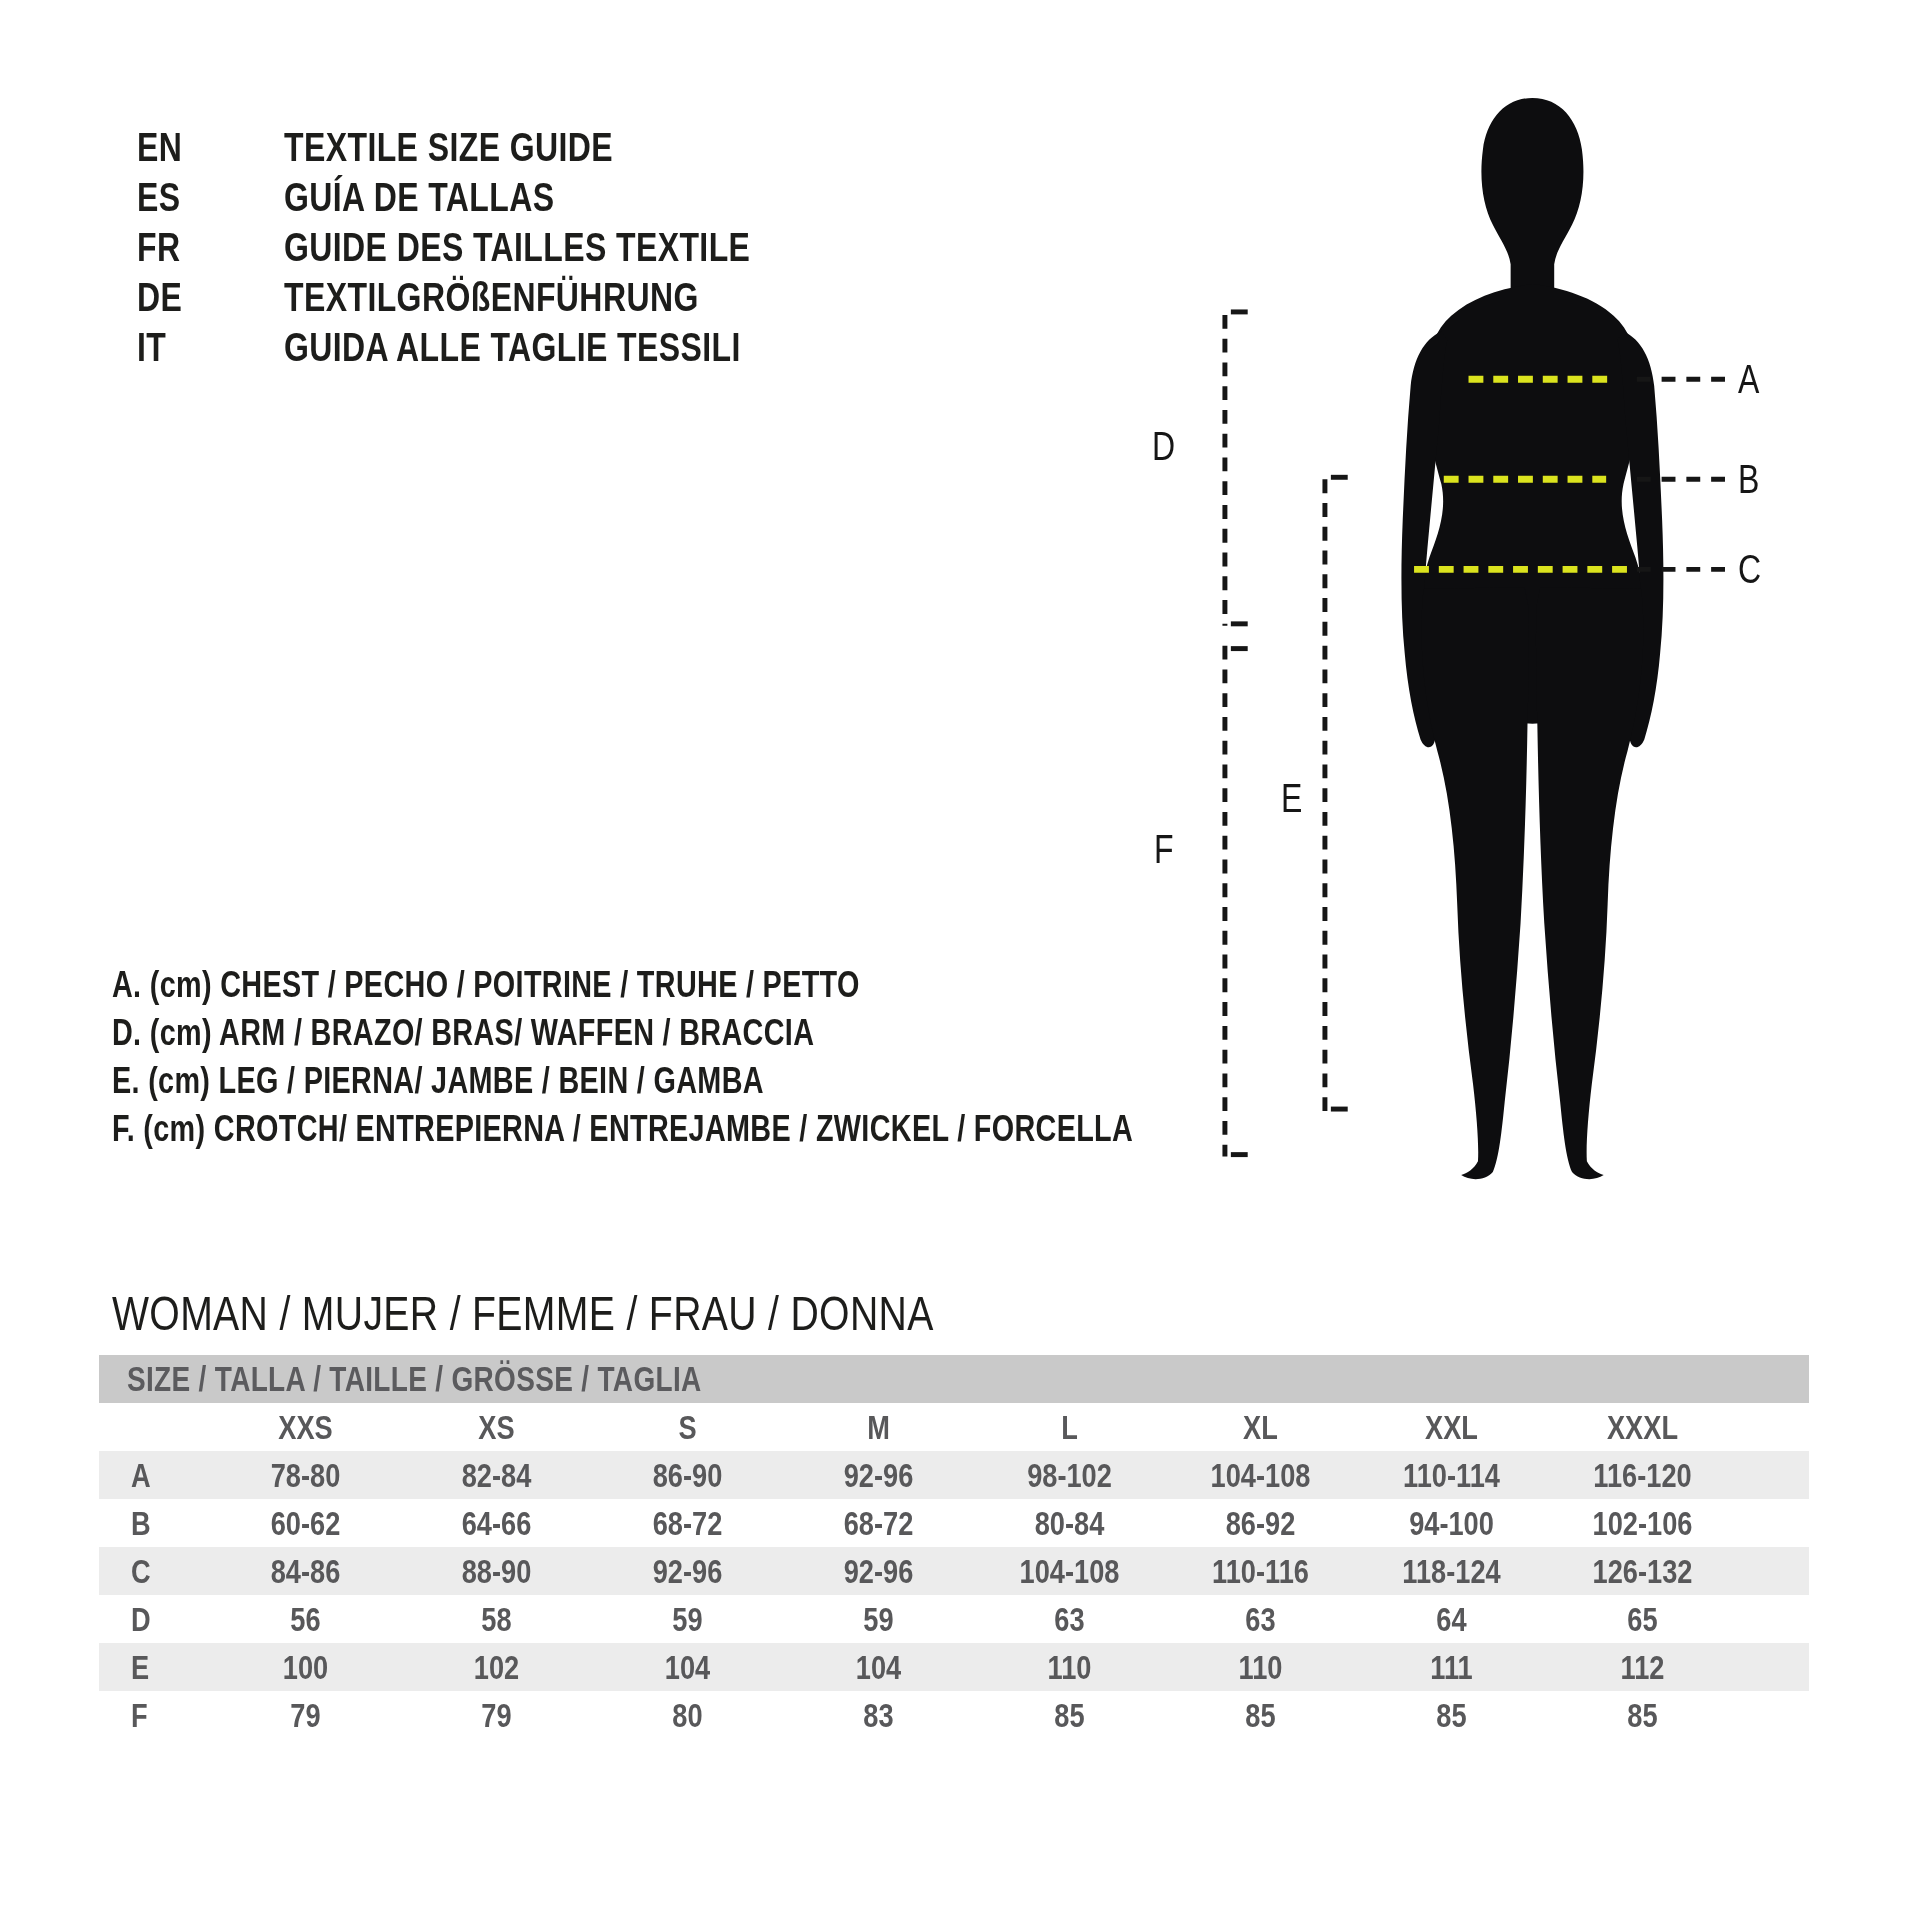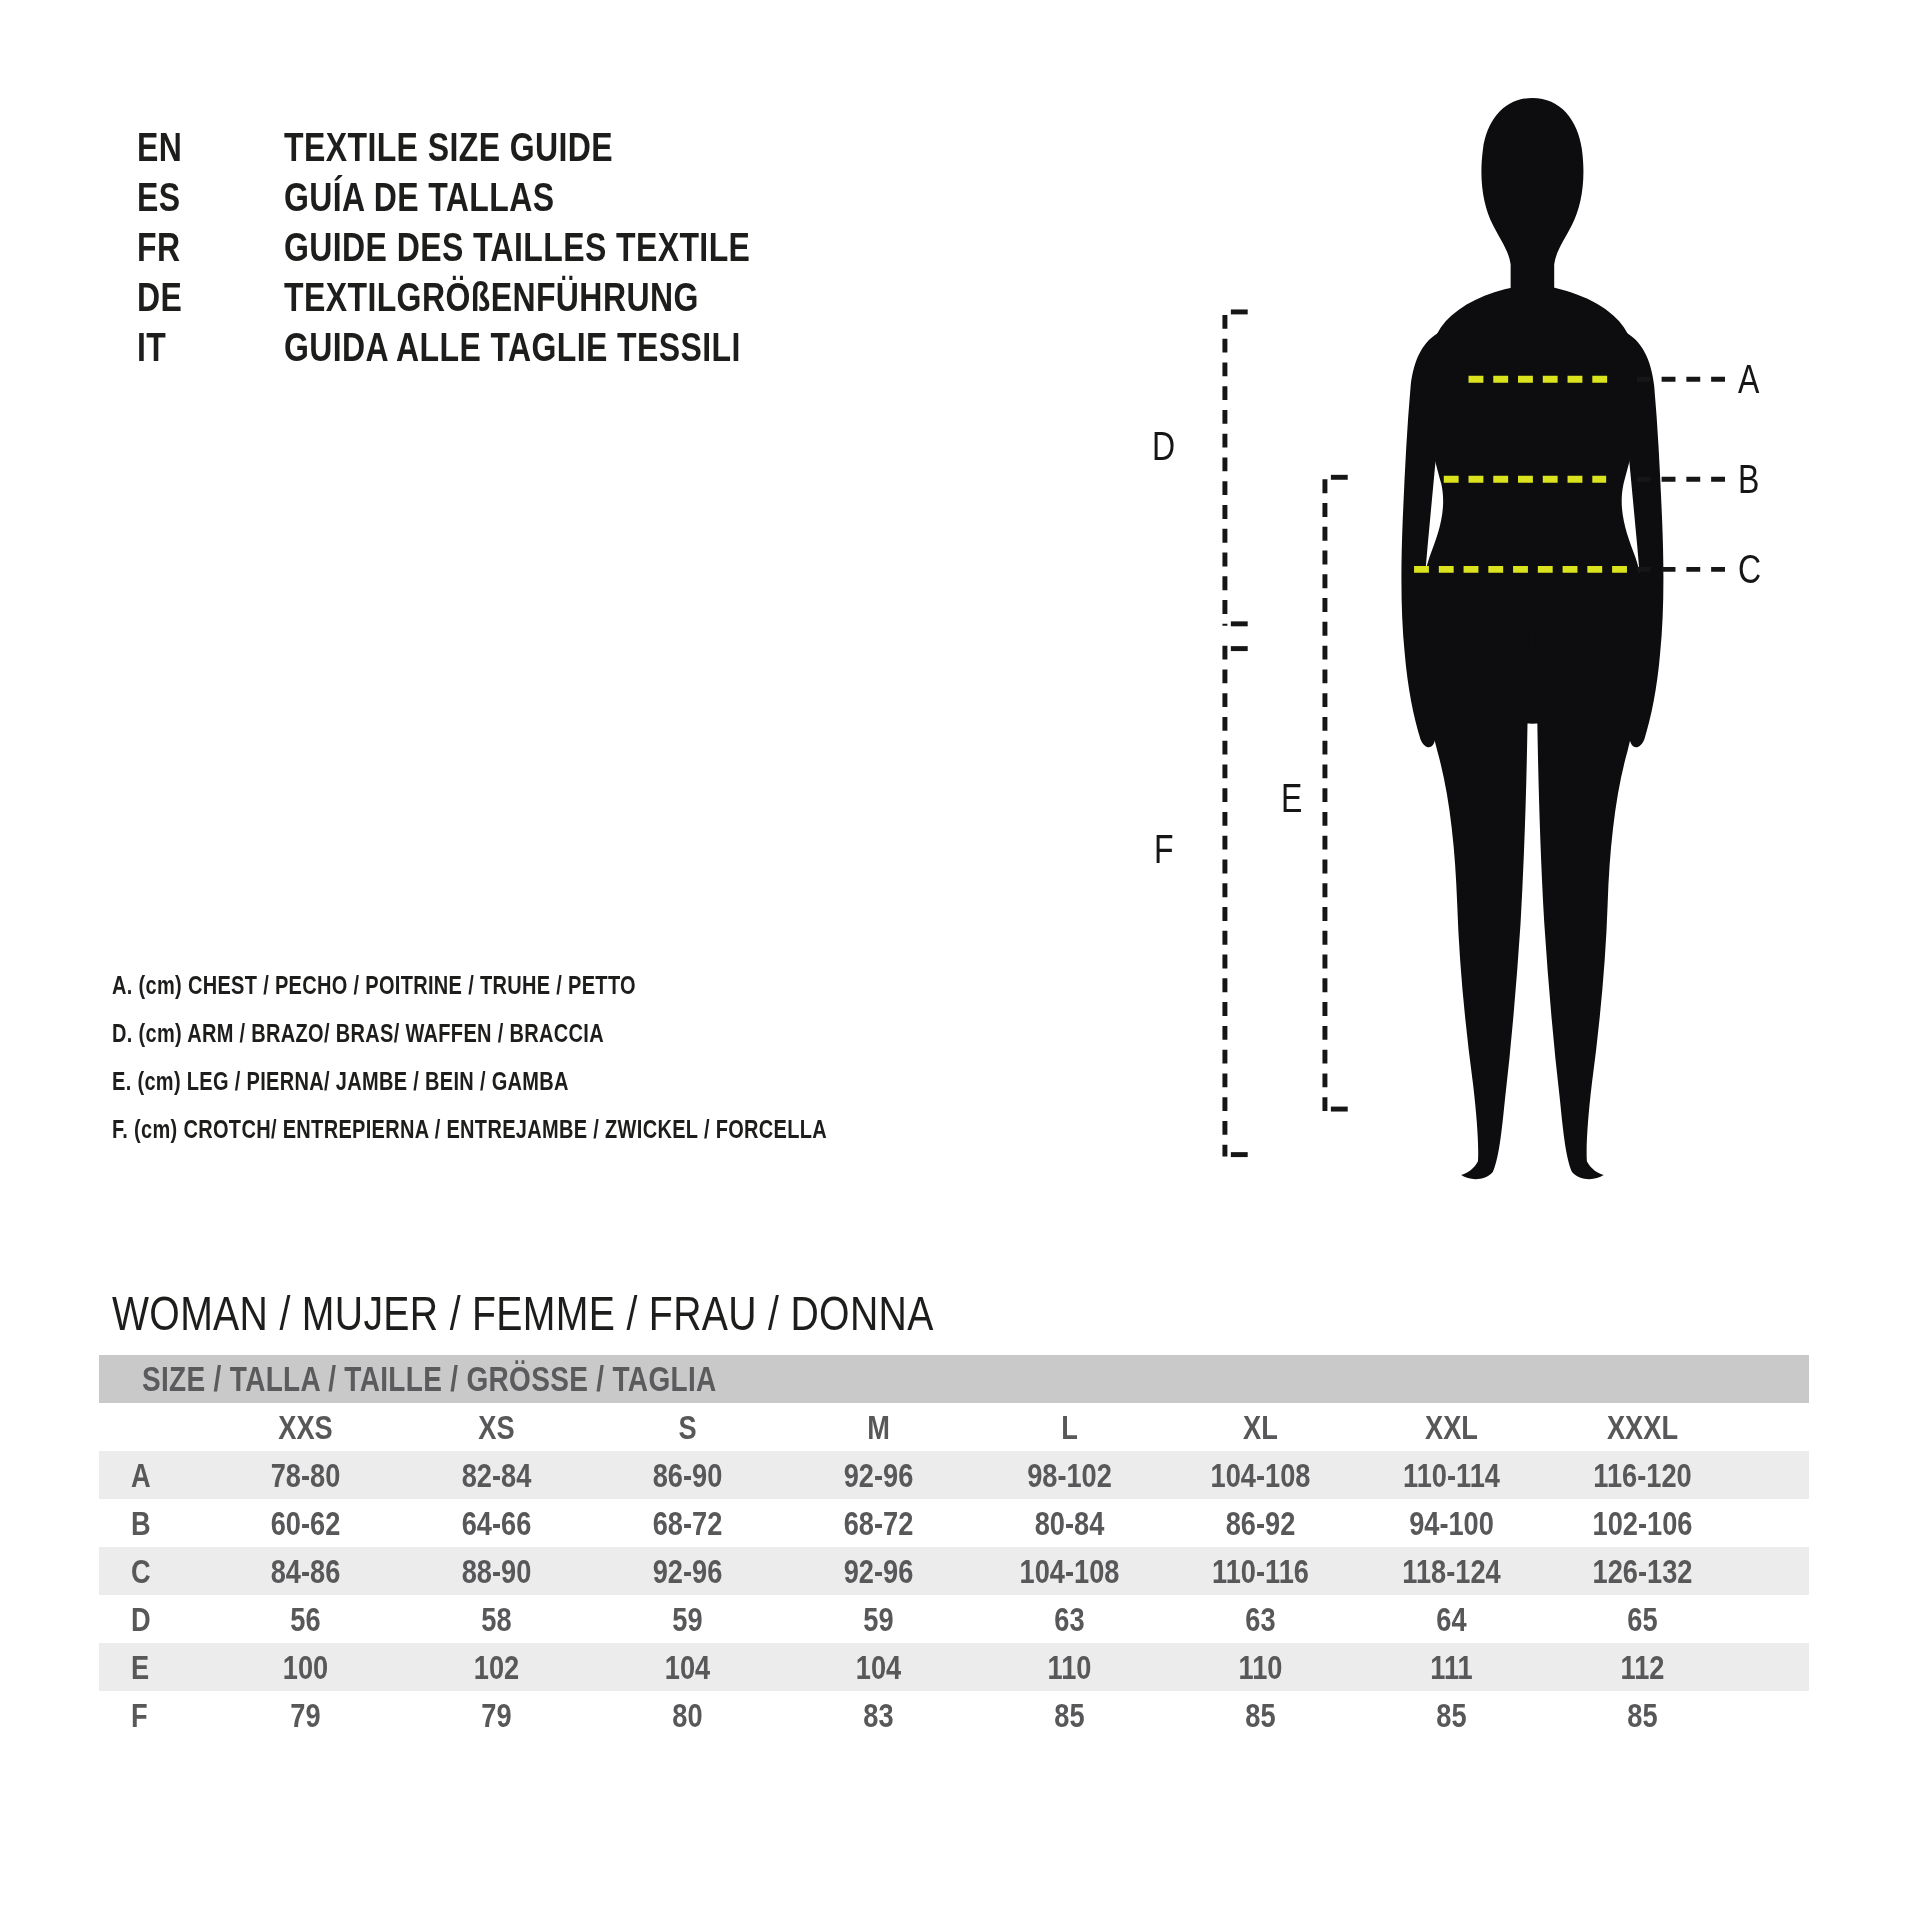--- a/index.html
+++ b/index.html
@@ -18,29 +18,29 @@
   
   .overlay-svg{position:absolute;left:0;top:0;width:1927px;height:1926px;pointer-events:none;}
   .fig-svg{position:absolute;left:1376px;top:94px;width:297px;height:1089px;}
   .fig-label{
     position:absolute;font-size:40px;font-weight:400;color:#161616;
     transform:translateY(-50%) scaleX(.8);transform-origin:left center;white-space:nowrap;
   }
 
   
   .legend-block{position:absolute;left:112px;top:961px;}
-  .legend-row{height:48px;display:flex;align-items:center;font-size:25px;font-weight:700;letter-spacing:0.4px;}
+  .legend-row{height:48px;display:flex;align-items:center;font-size:36px;font-weight:700;letter-spacing:0.4px;}
 
   
   .gender-line{position:absolute;left:112px;top:1285px;height:48px;display:flex;align-items:flex-start;
     font-size:49px;font-weight:400;letter-spacing:0.4px;}
 
   
   .size-table{position:absolute;left:99px;top:1355px;width:1710px;}
-  .t-header{height:48px;background:#c9c9c9;display:flex;align-items:center;padding-left:43px;box-sizing:border-box;
+  .t-header{height:48px;background:#c9c9c9;display:flex;align-items:center;padding-left:28px;box-sizing:border-box;
     font-size:35px;font-weight:700;color:#5b5b5e;letter-spacing:0.4px;}
   .t-row{display:grid;grid-template-columns:104px repeat(8,177px) 1fr;height:48px;align-items:center;gap:14px;}
   .t-row.alt{background:#ececec;}
   .t-cell{font-size:34px;font-weight:700;color:#58585a;text-align:center;}
   .t-cell.rowlabel{text-align:left;padding-left:40px;box-sizing:border-box;transform-origin:left center;}
 </style>
 </head>
 <body>
 
 <div class="lang-block">

